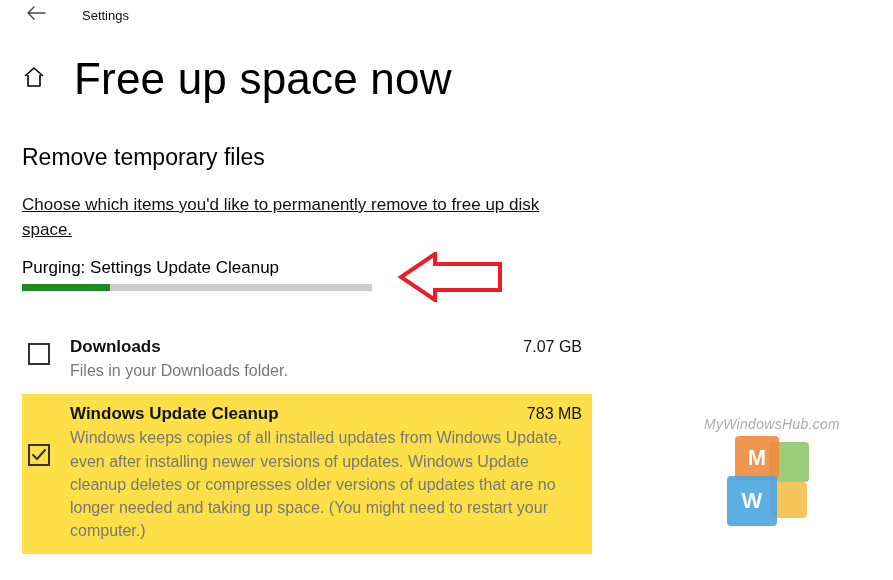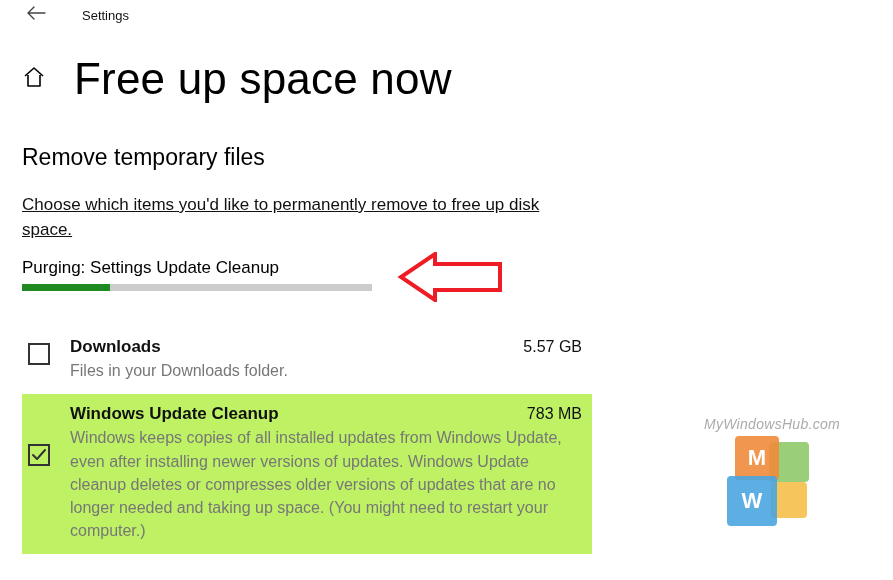--- a/index.html
+++ b/index.html
@@ -46,21 +46,21 @@
       background: #1f8a1f;
       width: 25%;
     }
     .list { margin-top: 36px; }
     .item {
       display: flex;
       align-items: flex-start;
       padding: 10px 10px 12px 4px;
       width: 570px;
     }
-    .item.selected { background: #bef264; }
+    .item.selected { background: #fde047; }
     .chk {
       flex: none;
       width: 22px;
       height: 22px;
       border: 2px solid #333;
       margin: 6px 20px 0 2px;
       display: flex;
       align-items: center;
       justify-content: center;
       cursor: pointer;
@@ -133,21 +133,21 @@
   <div class="progress">
     <div class="progress-fill" style="width:25%"></div>
   </div>
 
   <div class="list">
     <div class="item">
       <div class="chk"></div>
       <div class="item-body">
         <div class="item-head">
           <div class="item-name">Downloads</div>
-          <div class="item-size">5.57 GB</div>
+          <div class="item-size">7.07 GB</div>
         </div>
         <div class="item-desc">Files in your Downloads folder.</div>
       </div>
     </div>
 
     <div class="item selected">
       <div class="chk">
         <svg width="16" height="16" viewBox="0 0 16 16">
             <path d="M2 8 L6 12 L14 3" stroke="#333" stroke-width="2" fill="none" stroke-linecap="round" stroke-linejoin="round"></path>
           </svg>

